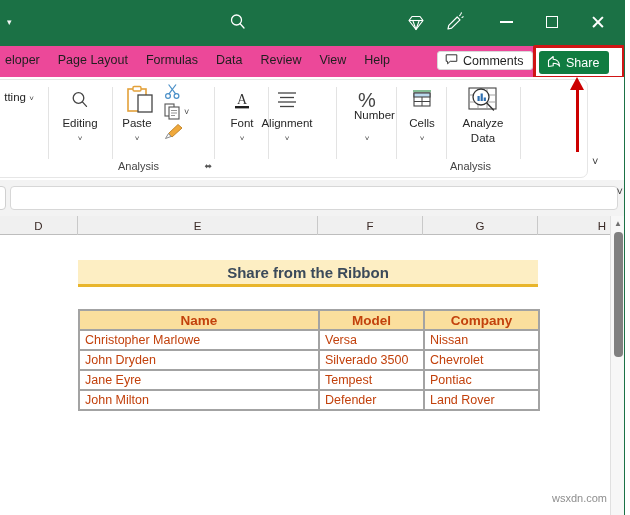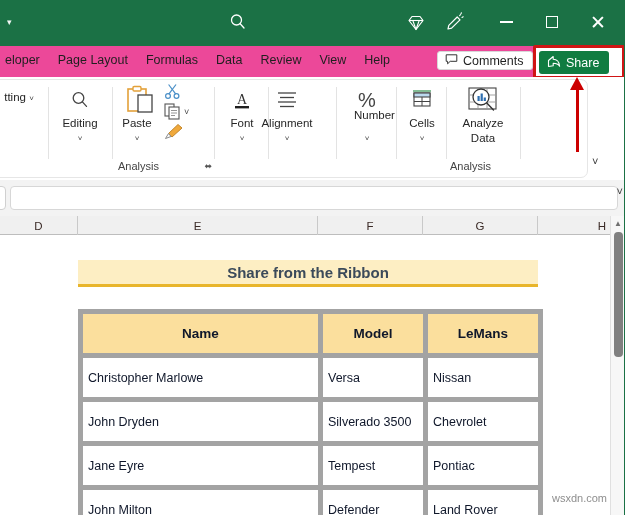--- a/index.html
+++ b/index.html
@@ -158,24 +158,24 @@
     border-bottom: 3px solid #e8b52c;
     display: flex; align-items: center; justify-content: center;
     font-size: 15px; font-weight: bold; color: #3b4a5a;
   }
   table.sheet {
     position: absolute; left: 78px; top: 74px;
     border-collapse: collapse;
     table-layout: fixed;
   }
   table.sheet th, table.sheet td {
-    border: 5px solid #a3a3a3;
-    height: 44px;
+    border: 2px solid #a3a3a3;
+    height: 20px;
     font-size: 12.5px;
-    color: #0f172a;
+    color: #c2410c;
     padding: 0 5px;
     overflow: hidden; white-space: nowrap;
   }
   table.sheet th {
     background: #fbdf9d;
     font-weight: bold;
     font-size: 13.5px;
     text-align: center;
   }
   table.sheet td { text-align: left; }
@@ -433,21 +433,21 @@
   </div>
 
   <div class="grid">
     <div class="banner">Share from the Ribbon</div>
 
     <table class="sheet">
       <thead>
         <tr>
           <th class="col-name">Name</th>
           <th class="col-model">Model</th>
-          <th class="col-company">LeMans</th>
+          <th class="col-company">Company</th>
         </tr>
       </thead>
       <tbody>
         <tr>
           <td class="col-name">Christopher Marlowe</td>
           <td class="col-model">Versa</td>
           <td class="col-company">Nissan</td>
         </tr>
         <tr>
           <td class="col-name">John Dryden</td>

